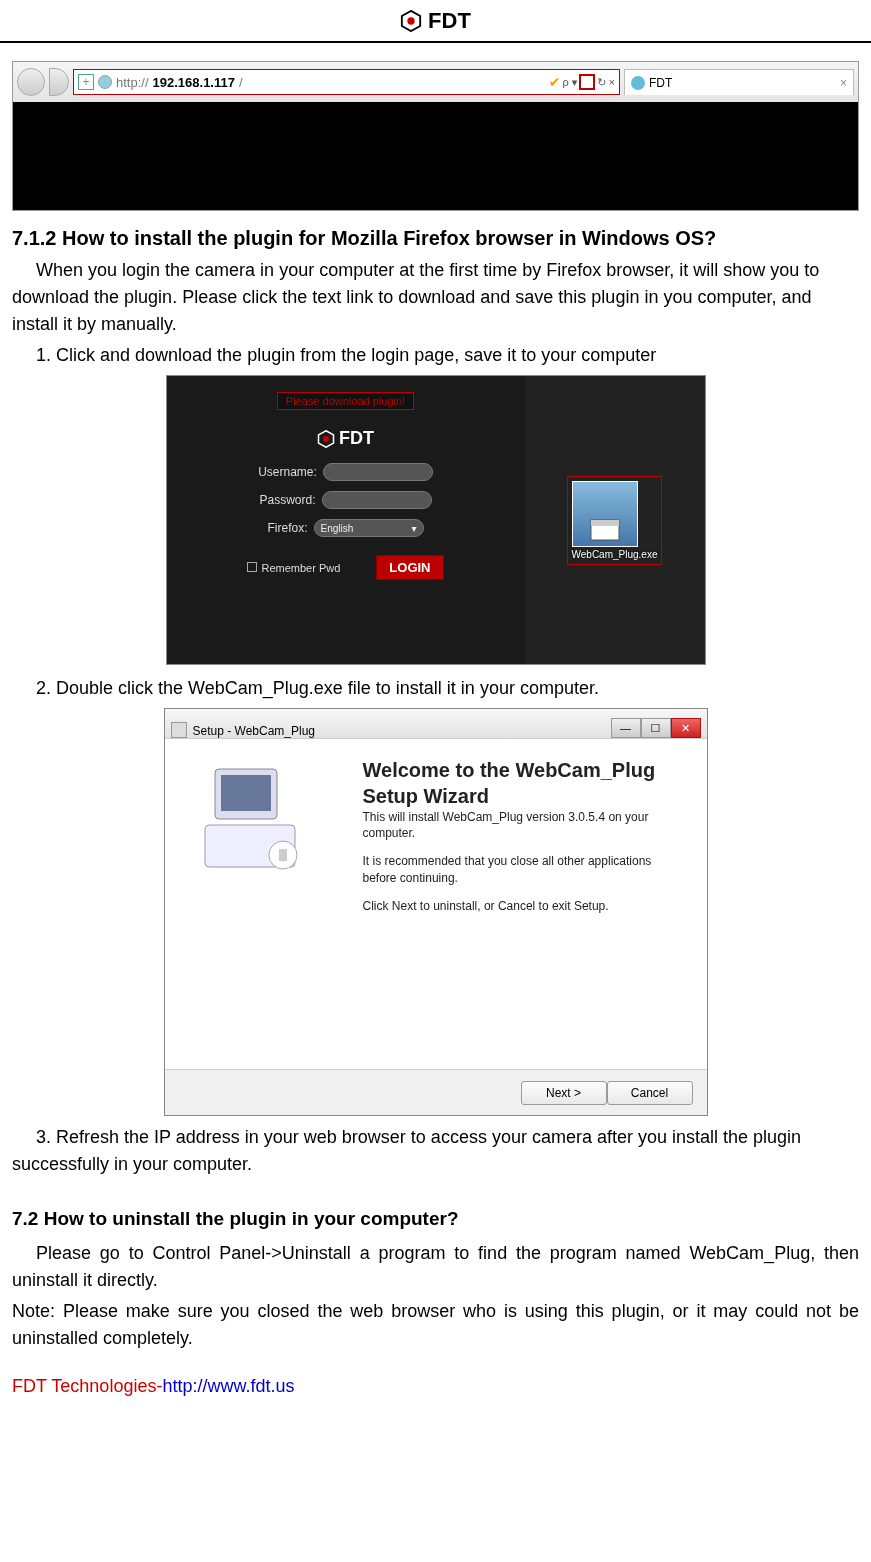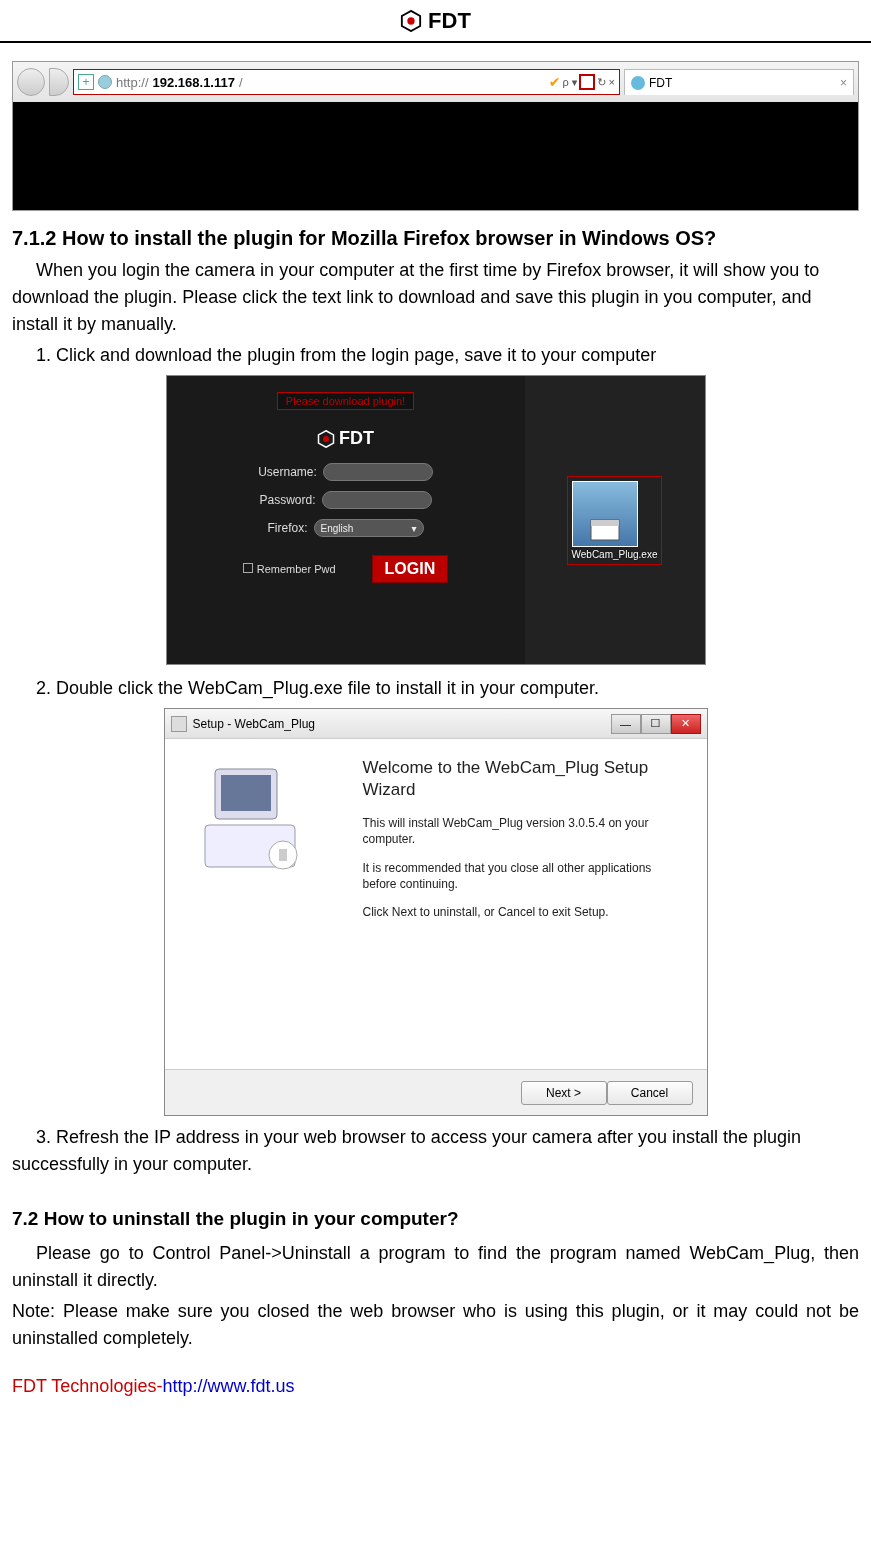--- a/index.html
+++ b/index.html
@@ -217,21 +217,21 @@
   .login-chk {
     width: 10px;
     height: 10px;
     border: 1px solid #aaa;
     display: inline-block;
     margin-right: 4px;
   }
   .login-btn {
     background: #b00;
     color: #fff;
-    font-size: 16px;
+    font-size: 13px;
     font-weight: bold;
     padding: 4px 12px;
     border: 1px solid #800;
   }
   .login-right {
     width: 180px;
     background: #222;
     display: flex;
     align-items: center;
     justify-content: center;
@@ -263,21 +263,21 @@
     margin: 6px auto 8px auto;
     border: 1px solid #888;
     background: #fff;
     font-size: 12px;
   }
   .setup-title {
     height: 30px;
     background: linear-gradient(#f7f7f7, #e2e2e2);
     border-bottom: 1px solid #ccc;
     display: flex;
-    align-items: center;
+    align-items: flex-end;
     padding: 0 6px;
     gap: 6px;
   }
   .setup-title .box {
     width: 16px;
     height: 16px;
     background: #ddd;
     border: 1px solid #999;
   }
   .setup-winbtns {
@@ -317,23 +317,23 @@
     height: 120px;
     position: relative;
   }
   .setup-right {
     flex: 1;
     padding: 18px 18px 0 18px;
     font-size: 12px;
     color: #222;
   }
   .setup-h {
-    font-size: 17px;
-    font-weight: normal;
-    margin-bottom: 14px;
+    font-size: 20px;
+    font-weight: bold;
+    margin-bottom: 0;
     line-height: 1.3;
   }
   .setup-p { margin-bottom: 12px; line-height: 1.35; }
   .setup-footer {
     height: 46px;
     background: #f0f0f0;
     border-top: 1px solid #ccc;
     display: flex;
     align-items: center;
     justify-content: flex-end;

